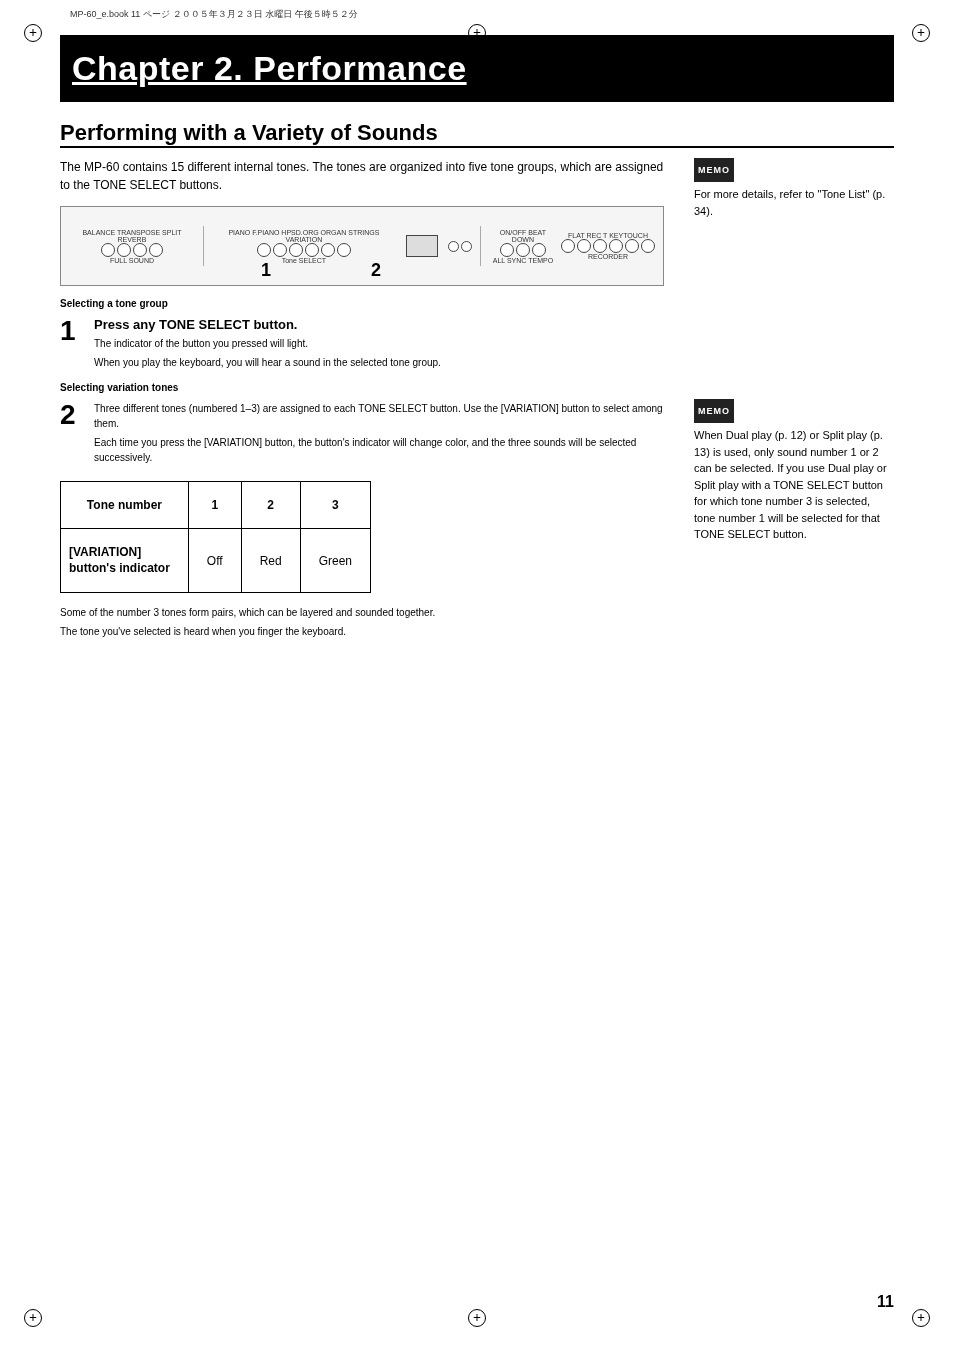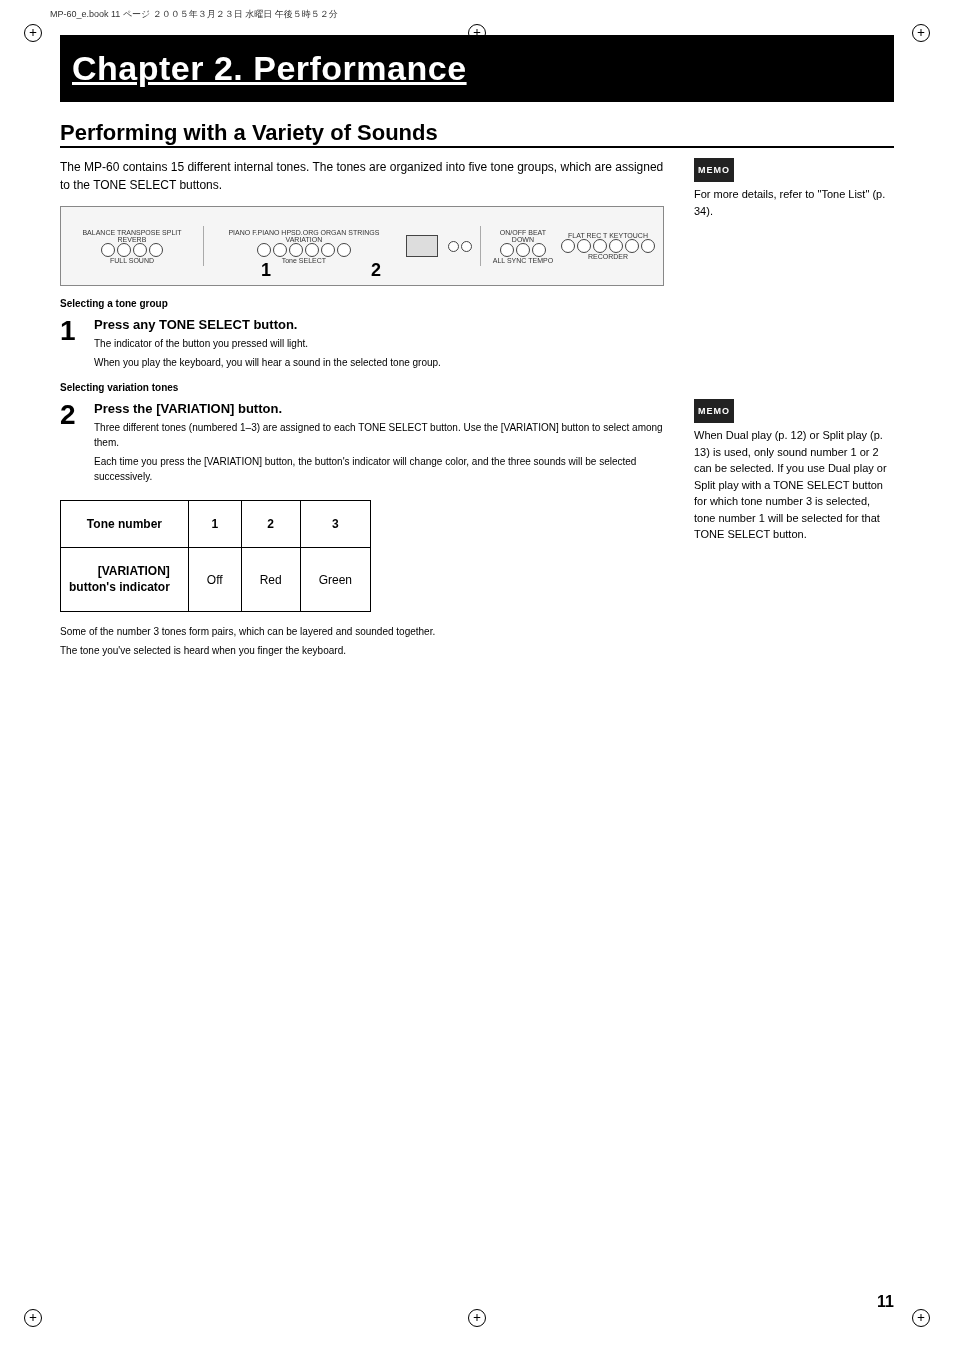--- a/index.html
+++ b/index.html
@@ -43,20 +43,21 @@
     .reg-mark.br { bottom: 24px; right: 24px; }
     .reg-mark.tm { top: 24px; left: 50%; transform: translateX(-50%); }
     .reg-mark.bm { bottom: 24px; left: 50%; transform: translateX(-50%); }
 
     .top-bar {
       font-size: 9px;
       color: #333;
       padding: 8px 50px 4px 50px;
       font-family: Arial, sans-serif;
       border-bottom: none;
+      margin-left: 20px;
     }
 
     .content-area {
       padding: 10px 60px 40px 60px;
       display: flex;
       flex-direction: column;
     }
 
     
     .chapter-heading {
@@ -402,38 +403,37 @@
             <p class="step-desc">The indicator of the button you pressed will light.</p>
             <p class="step-desc">When you play the keyboard, you will hear a sound in the selected tone group.</p>
           </div>
         </div>
 
         <div class="subsection-heading">Selecting variation tones</div>
 
         <div class="step-block">
           <div class="step-number">2</div>
           <div class="step-content">
-            <div class="step-action">Press the [VARIATION] button.</div>
             <p class="step-desc">Three different tones (numbered 1–3) are assigned to each TONE SELECT button. Use the [VARIATION] button to select among them.</p>
             <p class="step-desc">Each time you press the [VARIATION] button, the button's indicator will change color, and the three sounds will be selected successively.</p>
           </div>
         </div>
 
         <table class="tone-table">
           <thead>
             <tr>
               <th>Tone number</th>
               <th>1</th>
               <th>2</th>
               <th>3</th>
             </tr>
           </thead>
           <tbody>
             <tr>
-              <td class="label-cell" style="font-weight: bold; line-height: 1.3; text-align: right;">[VARIATION]<br>button's indicator</td>
+              <td class="label-cell" style="font-weight: bold; line-height: 1.3;">[VARIATION]<br>button's indicator</td>
               <td>Off</td>
               <td>Red</td>
               <td>Green</td>
             </tr>
           </tbody>
         </table>
 
         <p class="step-desc">Some of the number 3 tones form pairs, which can be layered and sounded together.</p>
         <p class="step-desc">The tone you've selected is heard when you finger the keyboard.</p>
 

